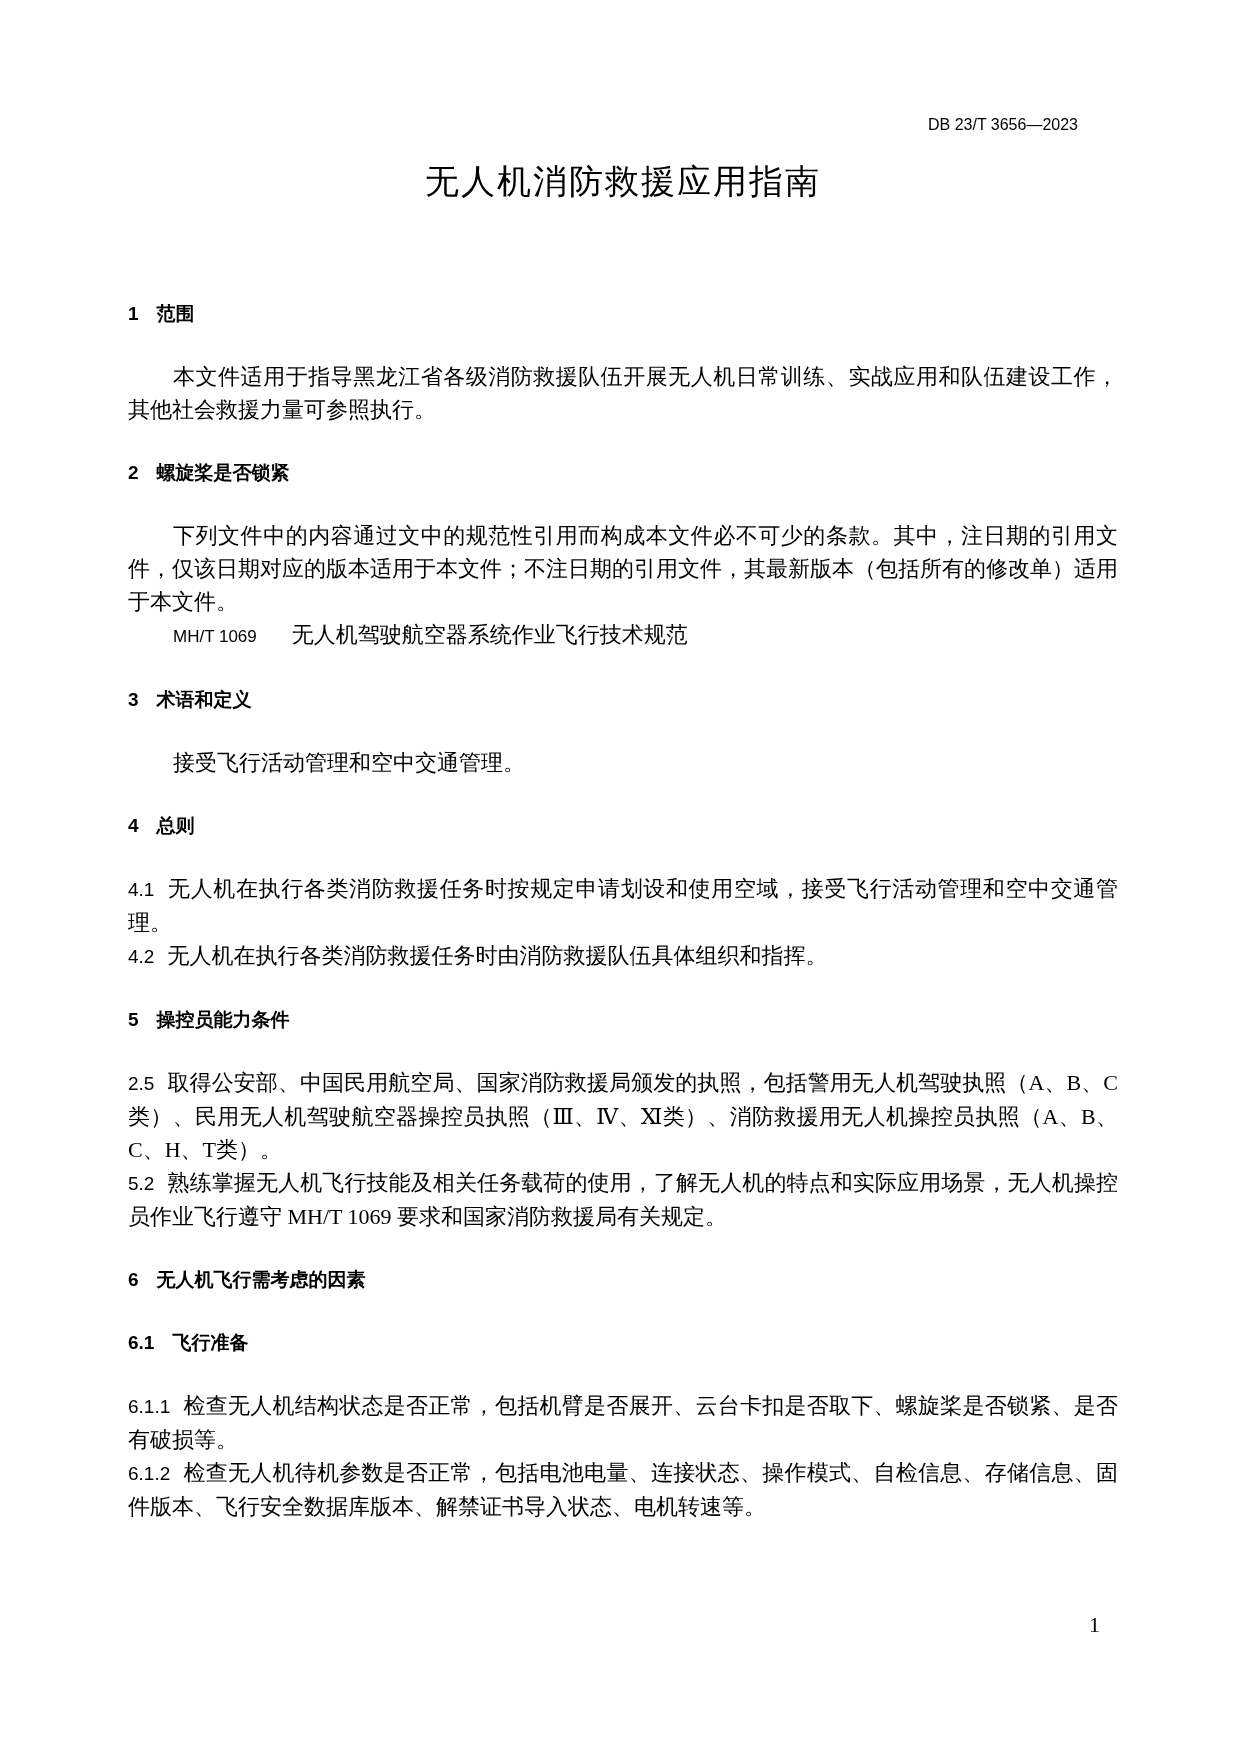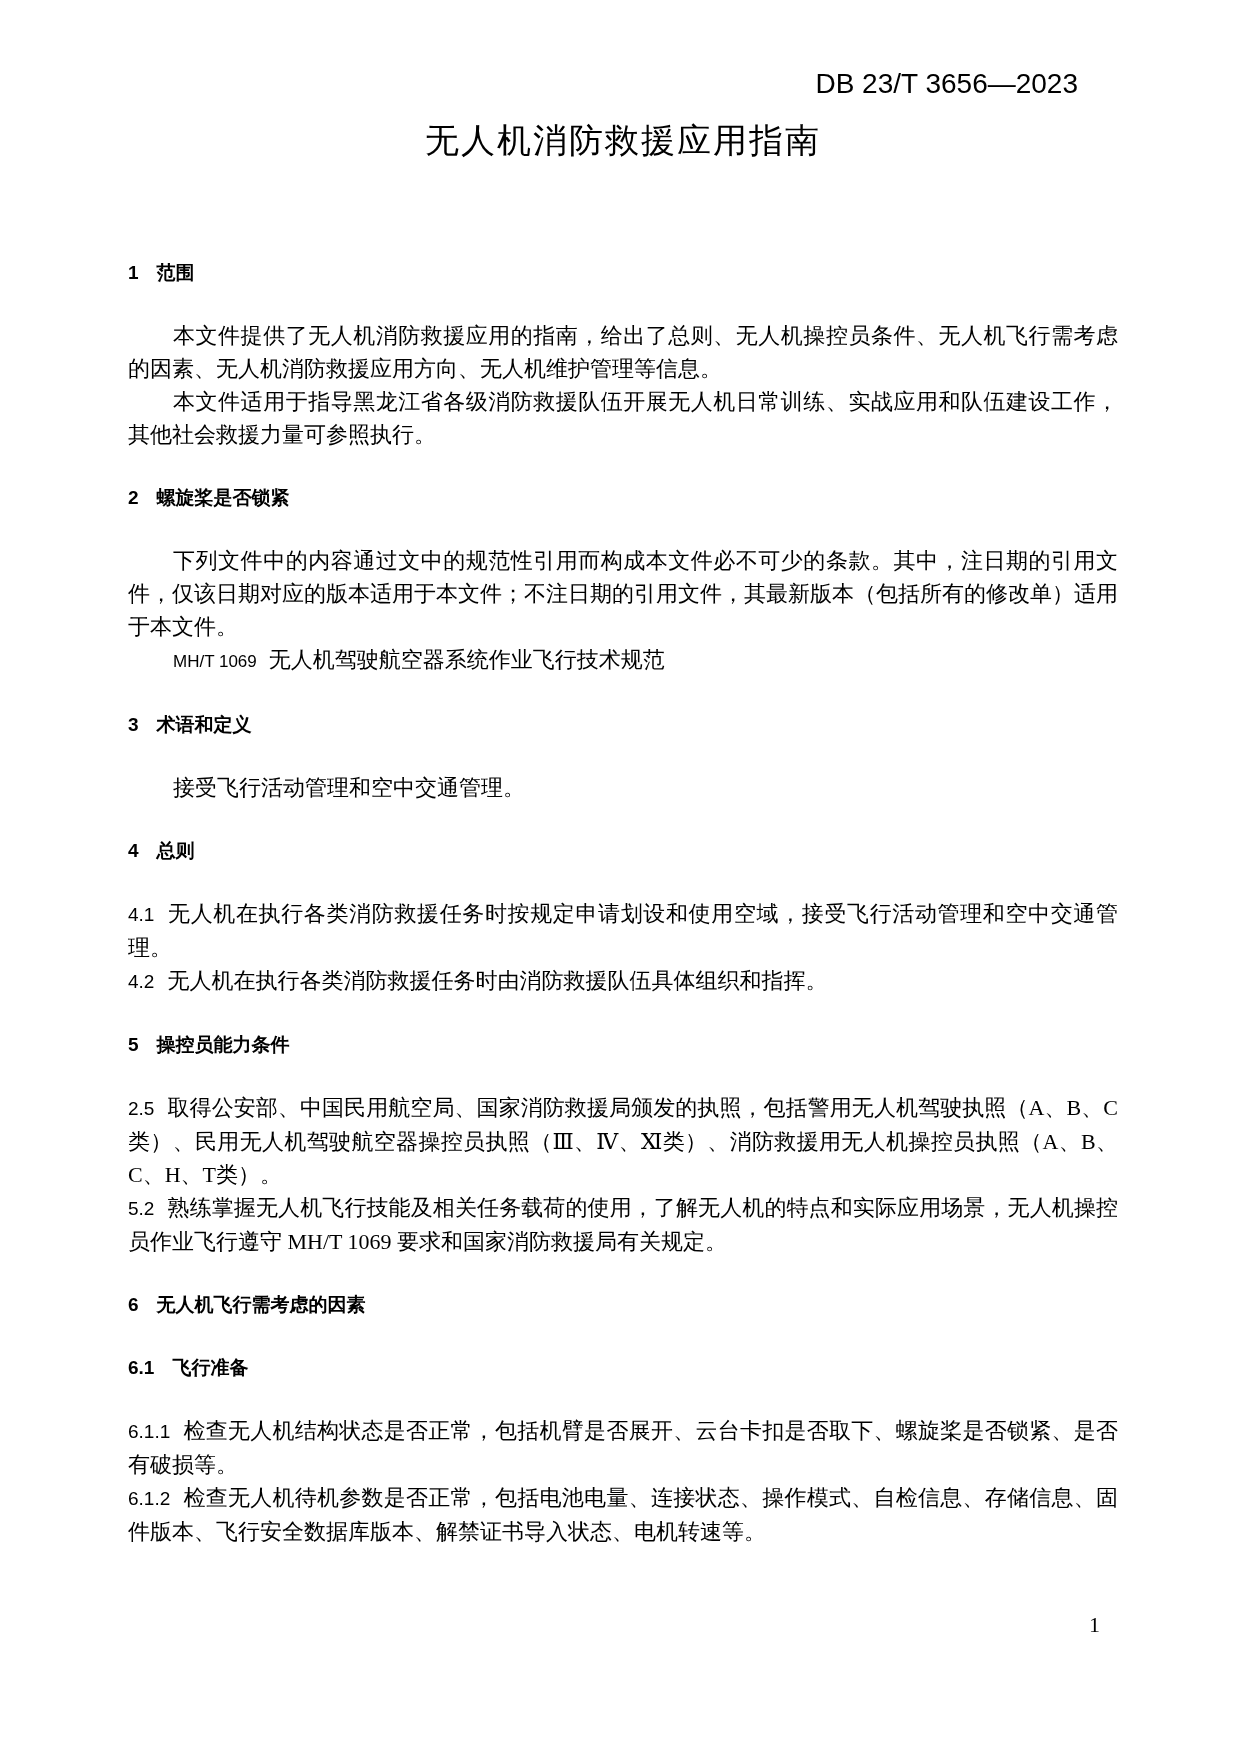--- a/index.html
+++ b/index.html
@@ -13,25 +13,25 @@
     overflow: hidden;
     font-family: "Liberation Serif", "DejaVu Serif", serif;
   }
   .content {
     position: absolute;
     left: 128px;
     top: 0;
     width: 990px;
   }
   .header-code {
-    padding-top: 71px;
+    padding-top: 112px;
     text-align: right;
     padding-right: 40px;
     font-family: "Liberation Sans", "DejaVu Sans", sans-serif;
-    font-size: 28px;
+    font-size: 16px;
     line-height: 26px;
     white-space: nowrap;
   }
   .doc-title {
     margin-top: 21px;
     text-align: center;
     font-family: "Liberation Sans", "DejaVu Sans", sans-serif;
     font-weight: normal;
     font-size: 34px;
     line-height: 44px;
@@ -62,21 +62,21 @@
   .ref-line {
     margin: 0;
     padding-left: 45px;
     font-size: 22px;
     line-height: 33px;
   }
   .ref-code {
     font-family: "Liberation Sans", "DejaVu Sans", sans-serif;
     font-size: 17px;
   }
-  .ref-title { margin-left: 12px; }
+  .ref-title { margin-left: 35px; }
   .page-number {
     position: absolute;
     top: 1608px;
     right: 141px;
     font-size: 22px;
     line-height: 33px;
   }
 </style>
 </head>
 <body>
@@ -84,21 +84,20 @@
 <div class="page">
   <div class="content">
 
     <div class="header-code">DB 23/T 3656—2023</div>
 
     <div class="doc-title">无人机消防救援应用指南</div>
 
     <div class="sec-heading first">
       <span class="nm">1</span><span>范围</span>
     </div>
-    <p class="body-par indent">本文件提供了无人机消防救援应用的指南，给出了总则、无人机操控员条件、无人机飞行需考虑的因素、无人机消防救援应用方向、无人机维护管理等信息。</p>
     <p class="body-par indent">本文件适用于指导黑龙江省各级消防救援队伍开展无人机日常训练、实战应用和队伍建设工作，其他社会救援力量可参照执行。</p>
 
     <div class="sec-heading">
       <span class="nm">2</span><span>螺旋桨是否锁紧</span>
     </div>
     <p class="body-par indent">下列文件中的内容通过文中的规范性引用而构成本文件必不可少的条款。其中，注日期的引用文件，仅该日期对应的版本适用于本文件；不注日期的引用文件，其最新版本（包括所有的修改单）适用于本文件。</p>
     <p class="ref-line">
       <span class="ref-code">MH/T 1069</span><span class="ref-title">无人机驾驶航空器系统作业飞行技术规范</span>
     </p>
 

